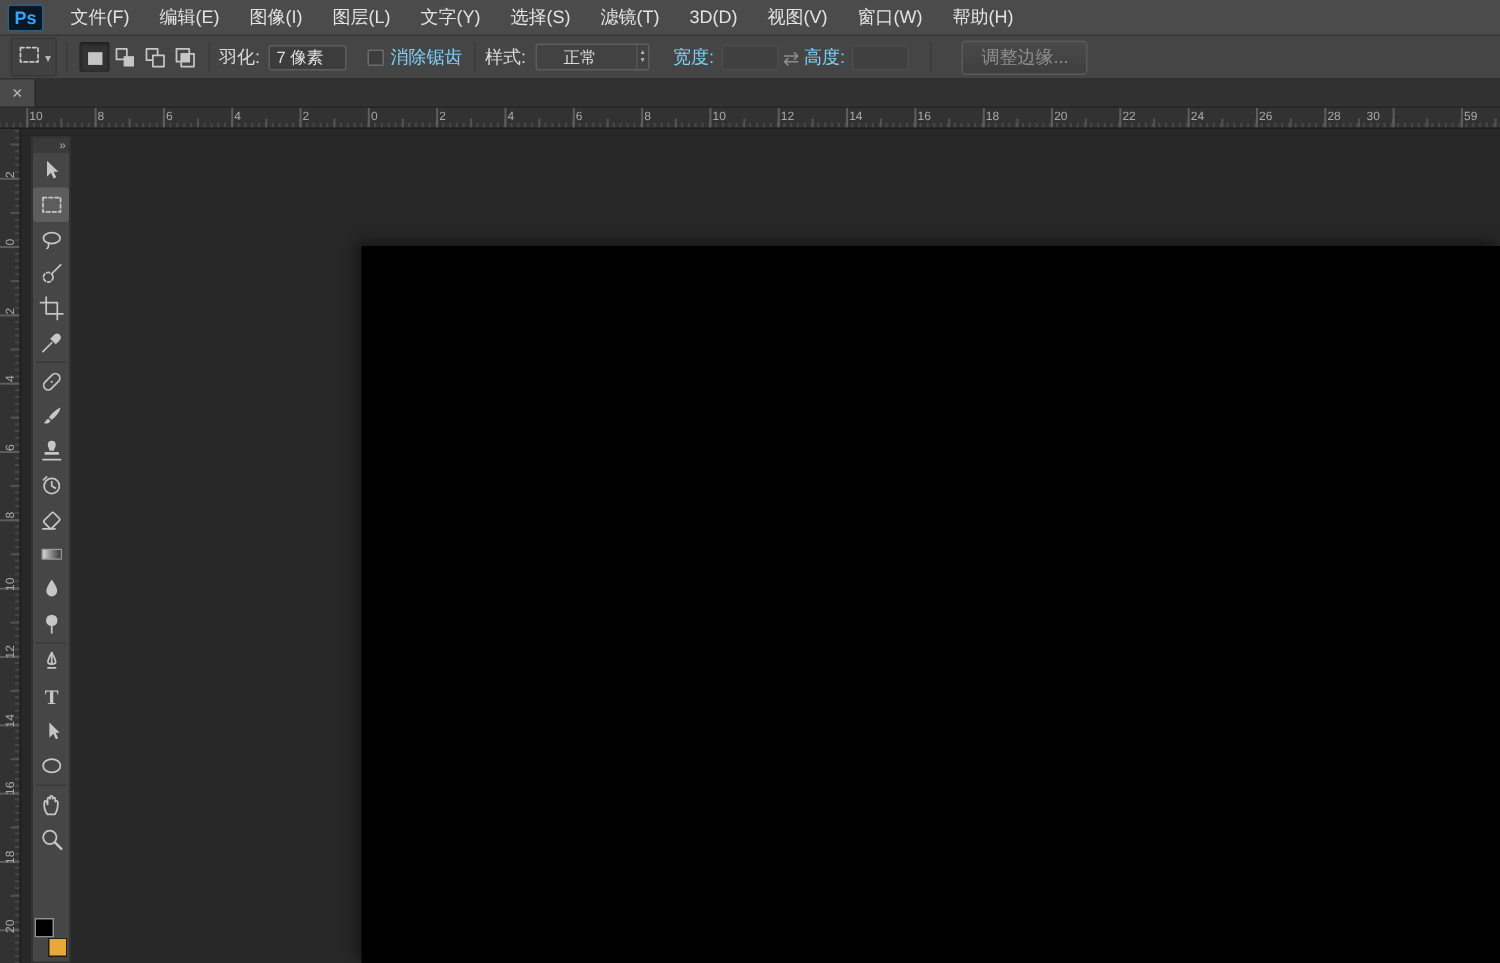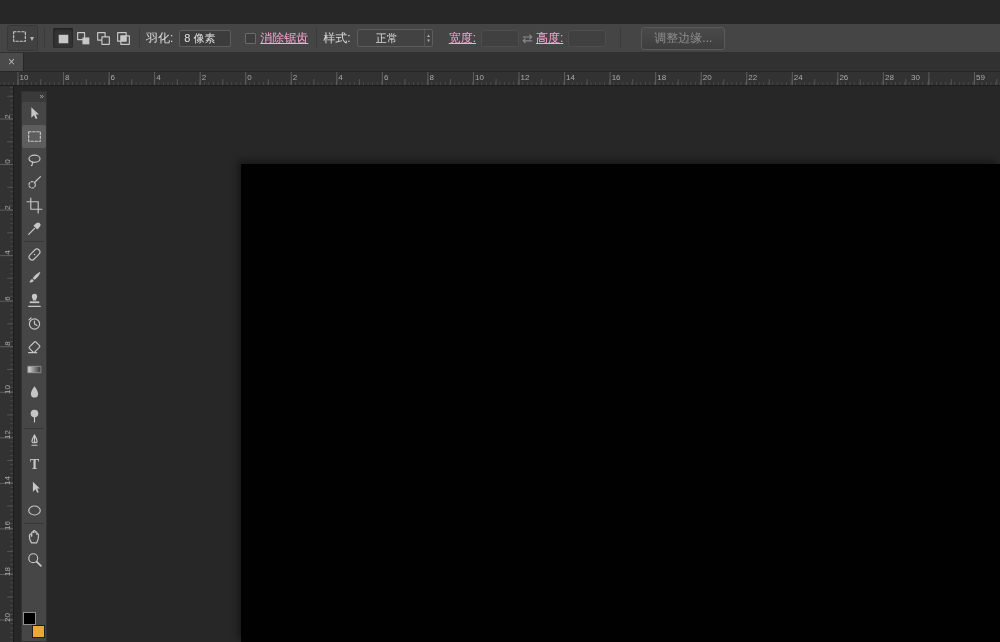--- a/index.html
+++ b/index.html
@@ -20,21 +20,21 @@
                border-bottom:1px solid #303030;display:flex;align-items:center;
                font-size:12px;color:#dcdcdc;}
   .preset{display:flex;align-items:center;gap:2px;margin-left:7px;padding:2px 3px;
           border:1px solid #383838;background:#414141;border-radius:2px;}
   .caret{font-size:8px;color:#b5b5b5;}
   .vsep{width:1px;height:20px;background:#3a3a3a;margin:0 6px;}
   .mode-group{display:flex;margin-left:2px;}
   .mode-btn{width:20px;height:20px;display:flex;align-items:center;justify-content:center;border-radius:2px;}
   .mode-btn.active{background:#333;box-shadow:inset 0 1px 3px rgba(0,0,0,.55);}
   .label{white-space:nowrap;}
-  .label.disabled{color:#f9a8d4;text-decoration:underline;}
+  .label.disabled{color:#7dd3fc;}
   .field{background:#3c3c3c;border:1px solid #5d5d5d;border-radius:2px;height:17px;
          padding:0 4px;font-size:11px;color:#e0e0e0;display:flex;align-items:center;}
   .field.feather{width:52px;margin-left:6px;}
   .field.dim{width:38px;margin-left:5px;border-color:#4d4d4d;background:#404040;}
   .checkbox{width:11px;height:11px;border:1px solid #6a6a6a;background:#3d3d3d;
             display:inline-block;margin-left:14px;margin-right:4px;border-radius:1px;}
   .dropdown{display:flex;align-items:center;justify-content:space-between;width:76px;height:18px;
             margin-left:6px;background:#424242;border:1px solid #5d5d5d;border-radius:2px;
             padding-left:18px;font-size:11px;}
   .spin{display:flex;flex-direction:column;align-items:center;justify-content:center;
@@ -90,20 +90,36 @@
   .tool-sep{width:20px;height:1px;background:#383838;margin:1px 0;}
   .swatches{margin-top:auto;margin-bottom:3px;position:relative;width:22px;height:27px;}
   .swatch-bg{position:absolute;right:0;bottom:0;width:13px;height:13px;border:1px solid #1e1e1e;}
   .swatch-fg{position:absolute;left:0;top:1px;width:13px;height:13px;border:1px solid #909090;z-index:1;}
 </style>
 </head>
 <body>
 
 <div class="app">
 
+  <div class="menubar">
+    <div class="ps-logo" style="color: rgb(49, 168, 255);">Ps</div>
+    <div style="display:flex;">
+        <span class="menu-item">文件(F)</span>
+        <span class="menu-item">编辑(E)</span>
+        <span class="menu-item">图像(I)</span>
+        <span class="menu-item">图层(L)</span>
+        <span class="menu-item">文字(Y)</span>
+        <span class="menu-item">选择(S)</span>
+        <span class="menu-item">滤镜(T)</span>
+        <span class="menu-item">3D(D)</span>
+        <span class="menu-item">视图(V)</span>
+        <span class="menu-item">窗口(W)</span>
+        <span class="menu-item">帮助(H)</span>
+      </div>
+  </div>
 
   <div class="options-bar">
     <div class="preset">
       <span id="preset-icon"><svg width="17" height="17" viewBox="0 0 16 16" fill="none" stroke="#c6c6c6" stroke-width="1.1" stroke-linecap="round" stroke-linejoin="round">
             <rect x="2.5" y="3.5" width="11" height="9" stroke-dasharray="2.2 1.6"></rect>
           </svg></span>
       <span class="caret">▾</span>
     </div>
     <div class="vsep"></div>
     <div class="mode-group">
@@ -128,21 +144,21 @@
           <svg width="17" height="17" viewBox="0 0 16 16" fill="none" stroke="#c6c6c6" stroke-width="1.1" stroke-linecap="round" stroke-linejoin="round">
             <rect x="2.5" y="2.5" width="8" height="8"></rect>
             <rect x="5.5" y="5.5" width="8" height="8"></rect>
             <rect x="5.5" y="5.5" width="5" height="5" fill="#c6c6c6" stroke="none"></rect>
           </svg>
         </div>
       </div>
     <div class="vsep"></div>
     <span class="label">羽化:</span>
     <div class="field feather">
-      <span>8 像素</span>
+      <span>7 像素</span>
     </div>
     <span class="checkbox"></span>
     <span class="label disabled">消除锯齿</span>
     <div class="vsep ml8"></div>
     <span class="label">样式:</span>
     <div class="dropdown">
       <span>正常</span>
       <span class="spin">
         <i>▴</i>
           <i>▾</i>

